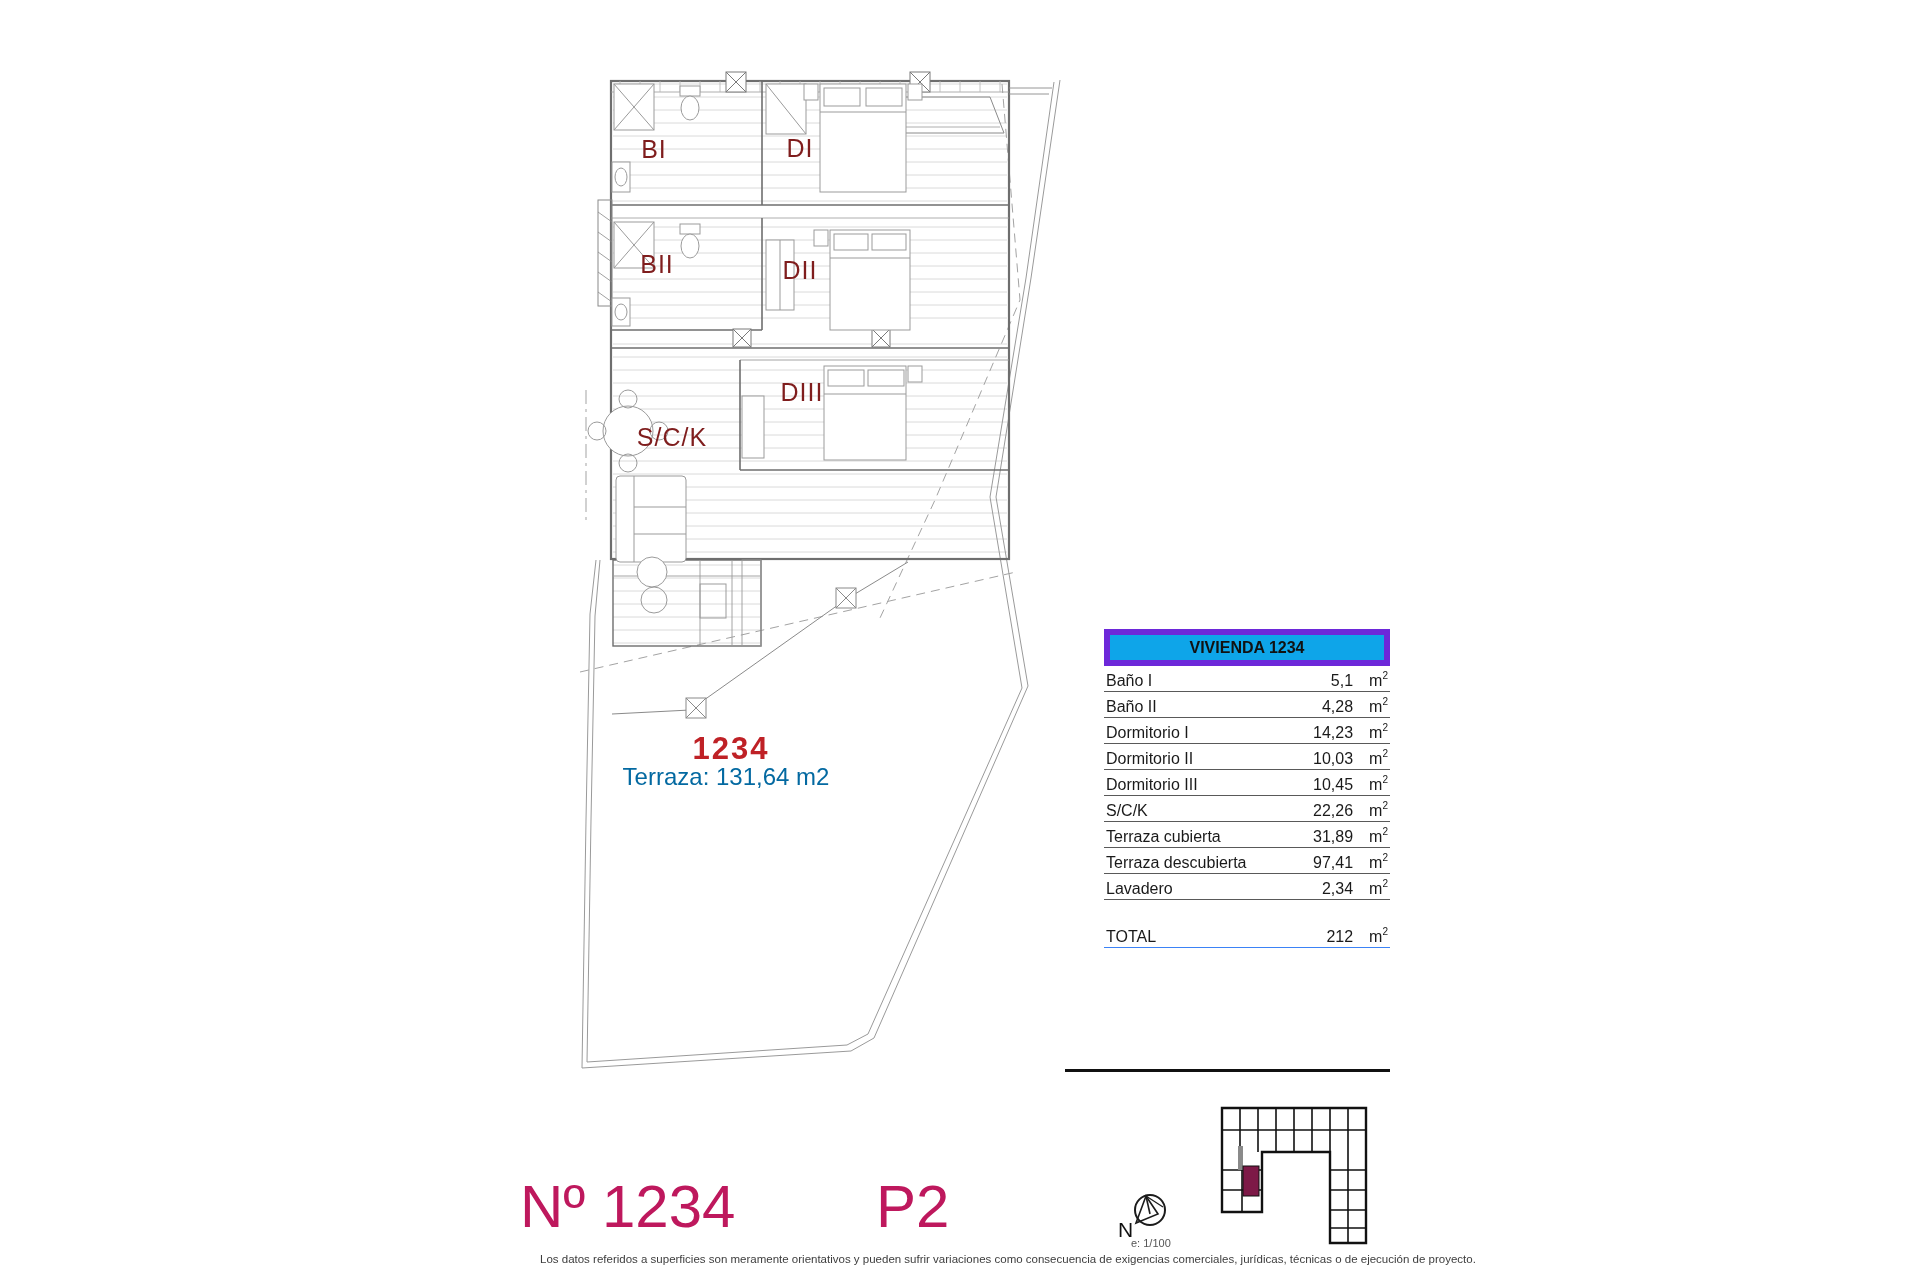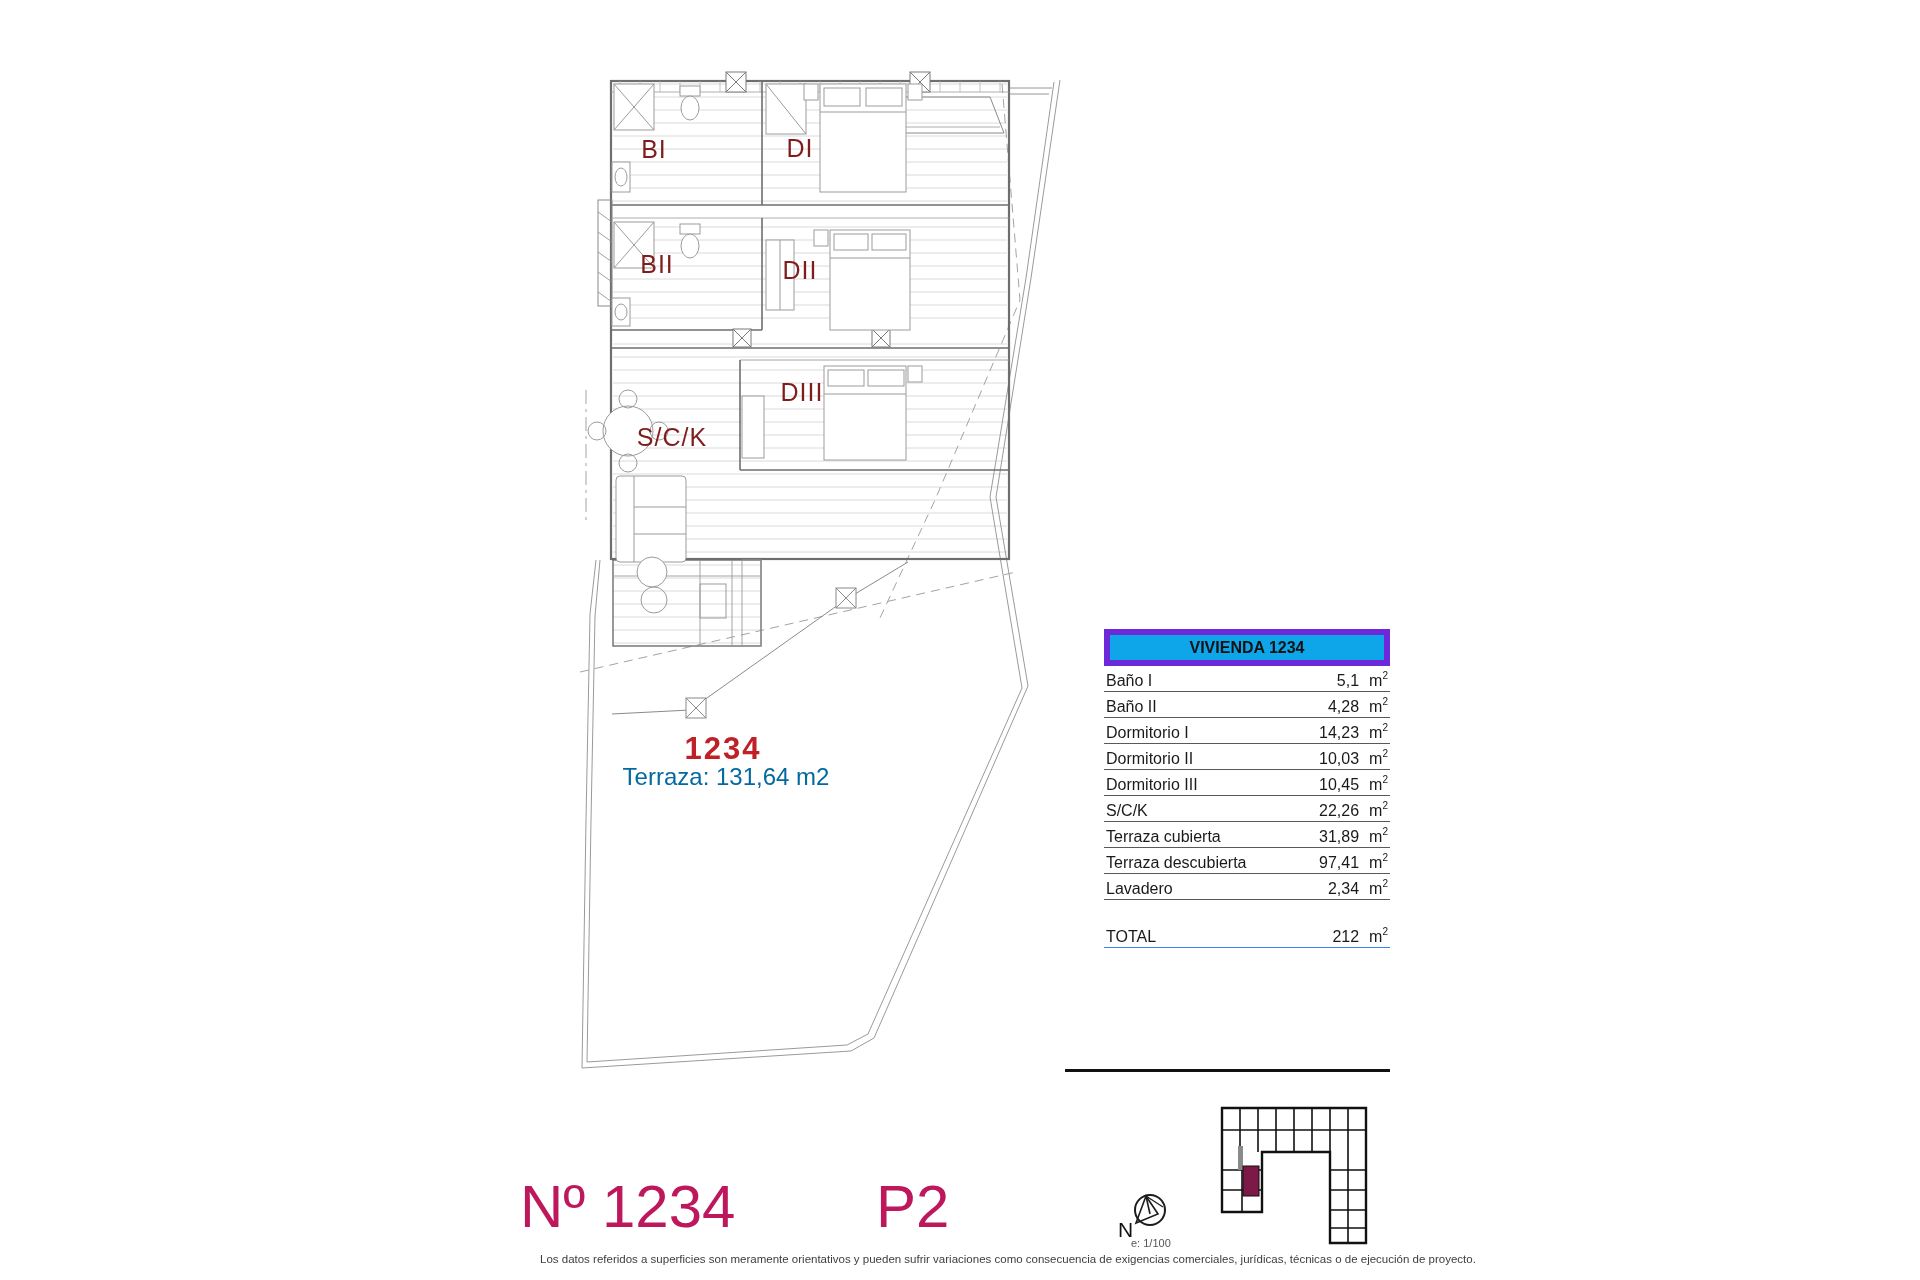--- a/index.html
+++ b/index.html
@@ -10,38 +10,38 @@
   .abs{position:absolute;}
   
   #plan-svg{position:absolute;left:0;top:0;width:1920px;height:1280px;}
   
   .room-label{
     position:absolute;transform:translate(-50%,-50%);
     font-size:25px;color:#7f1d1d;letter-spacing:1px;white-space:nowrap;
   }
   .unit-red{
     position:absolute;transform:translateX(-50%);
-    font-size:31px;font-weight:700;color:#bf2126;letter-spacing:2px;white-space:nowrap;
+    font-size:31px;font-weight:700;color:#bf2126;letter-spacing:2px;white-space:nowrap;margin-left:8px;
   }
   .terrace-note{
     position:absolute;transform:translateX(-50%);
     font-size:24px;color:#0369a1;white-space:nowrap;
   }
   
   .surface-table{position:absolute;left:1104px;top:629px;width:286px;font-size:16px;}
   .tbl-header{
     height:25px;line-height:25px;text-align:center;font-weight:700;
     background:#0ea5e9;border:6px solid #6d28d9;color:#111;
   }
   .trow{
     display:flex;align-items:baseline;height:26px;
     border-bottom:1px solid #595959;padding:0 2px 0 2px;box-sizing:border-box;justify-content:flex-end;
   }
   .trow .tlabel{padding-top:5px;}
-  .tval{margin-left:auto;display:flex;align-items:baseline;gap:10px;padding-top:5px;}
+  .tval{margin-left:auto;display:flex;align-items:baseline;gap:16px;padding-top:5px;}
   .tunit sup{font-size:10px;position:relative;top:-1px;}
   .tgap{height:22px;}
   .trow.total{border-bottom:1px solid #3b82f6;}
   
   .big-title{position:absolute;font-size:60px;color:#be185d;white-space:nowrap;}
   .divider-rule{position:absolute;left:1065px;top:1069px;width:325px;height:3px;background:#111;}
   .north-label{position:absolute;font-size:21px;color:#111;}
   .scale-label{position:absolute;font-size:11px;color:#555;}
   .disclaimer{
     position:absolute;left:540px;top:1253px;width:850px;text-align:center;

